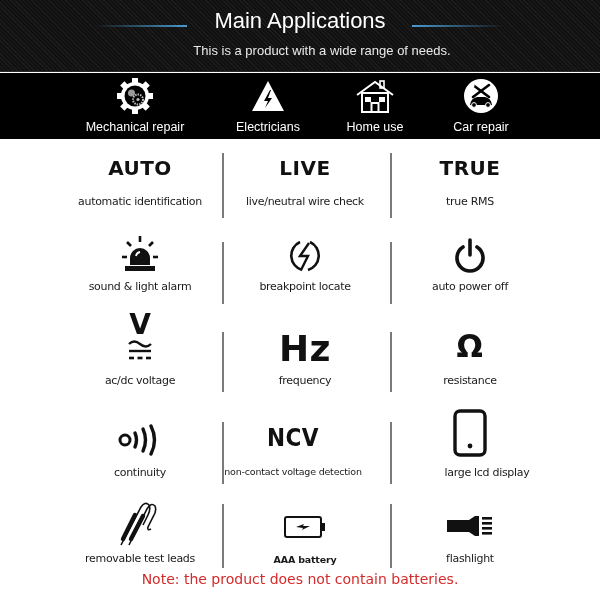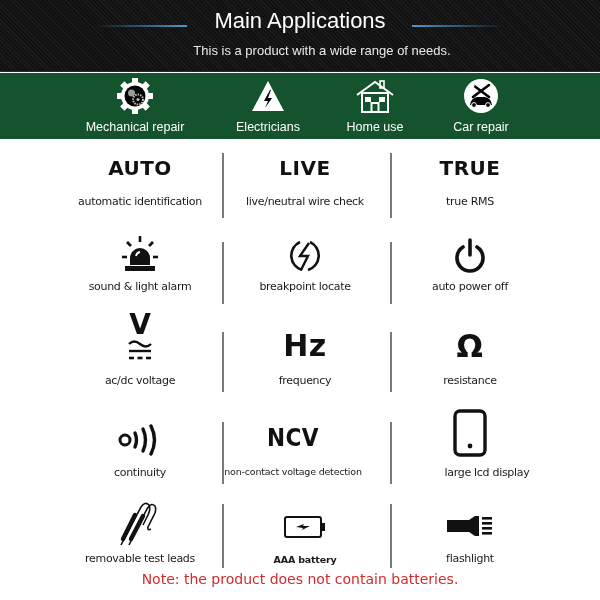--- a/index.html
+++ b/index.html
@@ -20,21 +20,21 @@
     position: absolute; top: 25px; height: 2px; width: 92px;
   }
   .title-line.left { left: 95px; background: linear-gradient(90deg, rgba(60,130,190,0), #4a9ad0); }
   .title-line.right { left: 412px; background: linear-gradient(90deg, #4a9ad0, rgba(60,130,190,0)); }
   .subtitle {
     position: absolute; left: 0; top: 43px; width: 600px; text-align: center;
     color: #eaeaea; font-family: "Liberation Sans", sans-serif; font-size: 13px; padding-left: 44px;
   }
 
   .app-band {
-    position: absolute; left: 0; top: 73px; width: 600px; height: 66px; background: #14532d;
+    position: absolute; left: 0; top: 73px; width: 600px; height: 66px; background: #000000;
   }
   .app {
     position: absolute; top: 0; width: 120px; height: 66px; text-align: center;
   }
   .app .ico { position: absolute; top: 4px; left: 50%; transform: translateX(-50%); width: 42px; height: 38px; }
   .app .lbl {
     position: absolute; top: 47px; left: 0; width: 100%; text-align: center;
     color: #fff; font-family: "Liberation Sans", sans-serif; font-size: 12.5px;
   }
 
@@ -183,21 +183,21 @@
         <path d="M2 5 Q7 0 13 5 T24 5" stroke="#111" stroke-width="2.4" fill="none"></path>
         <line x1="2" y1="12" x2="24" y2="12" stroke="#111" stroke-width="2.4"></line>
         <line x1="2" y1="19" x2="7" y2="19" stroke="#111" stroke-width="2.6"></line>
         <line x1="10.5" y1="19" x2="15.5" y2="19" stroke="#111" stroke-width="2.6"></line>
         <line x1="19" y1="19" x2="24" y2="19" stroke="#111" stroke-width="2.6"></line>
       </svg>
     </div>
     <div class="cap" style="top:64px;">ac/dc voltage</div>
   </div>
   <div class="cell" style="left:165px; top:168px; height:80px;">
-    <div class="big" style="top:18px; font-size:30px;">Hz</div>
+    <div class="big" style="top:18px; font-size:36px;">Hz</div>
     <div class="cap" style="top:64px;">frequency</div>
   </div>
   <div class="cell" style="left:330px; top:168px; height:80px;">
     <div class="big" style="top:18px; font-size:31px;">Ω</div>
     <div class="cap" style="top:64px;">resistance</div>
   </div>
 
   <div class="cell" style="left:0; top:262px; height:80px;">
     <svg class="ico" style="top:20px; width:46px; height:32px;" viewBox="0 0 46 32">
       <circle cx="8" cy="16" r="5" stroke="#111" stroke-width="3" fill="none"></circle>

